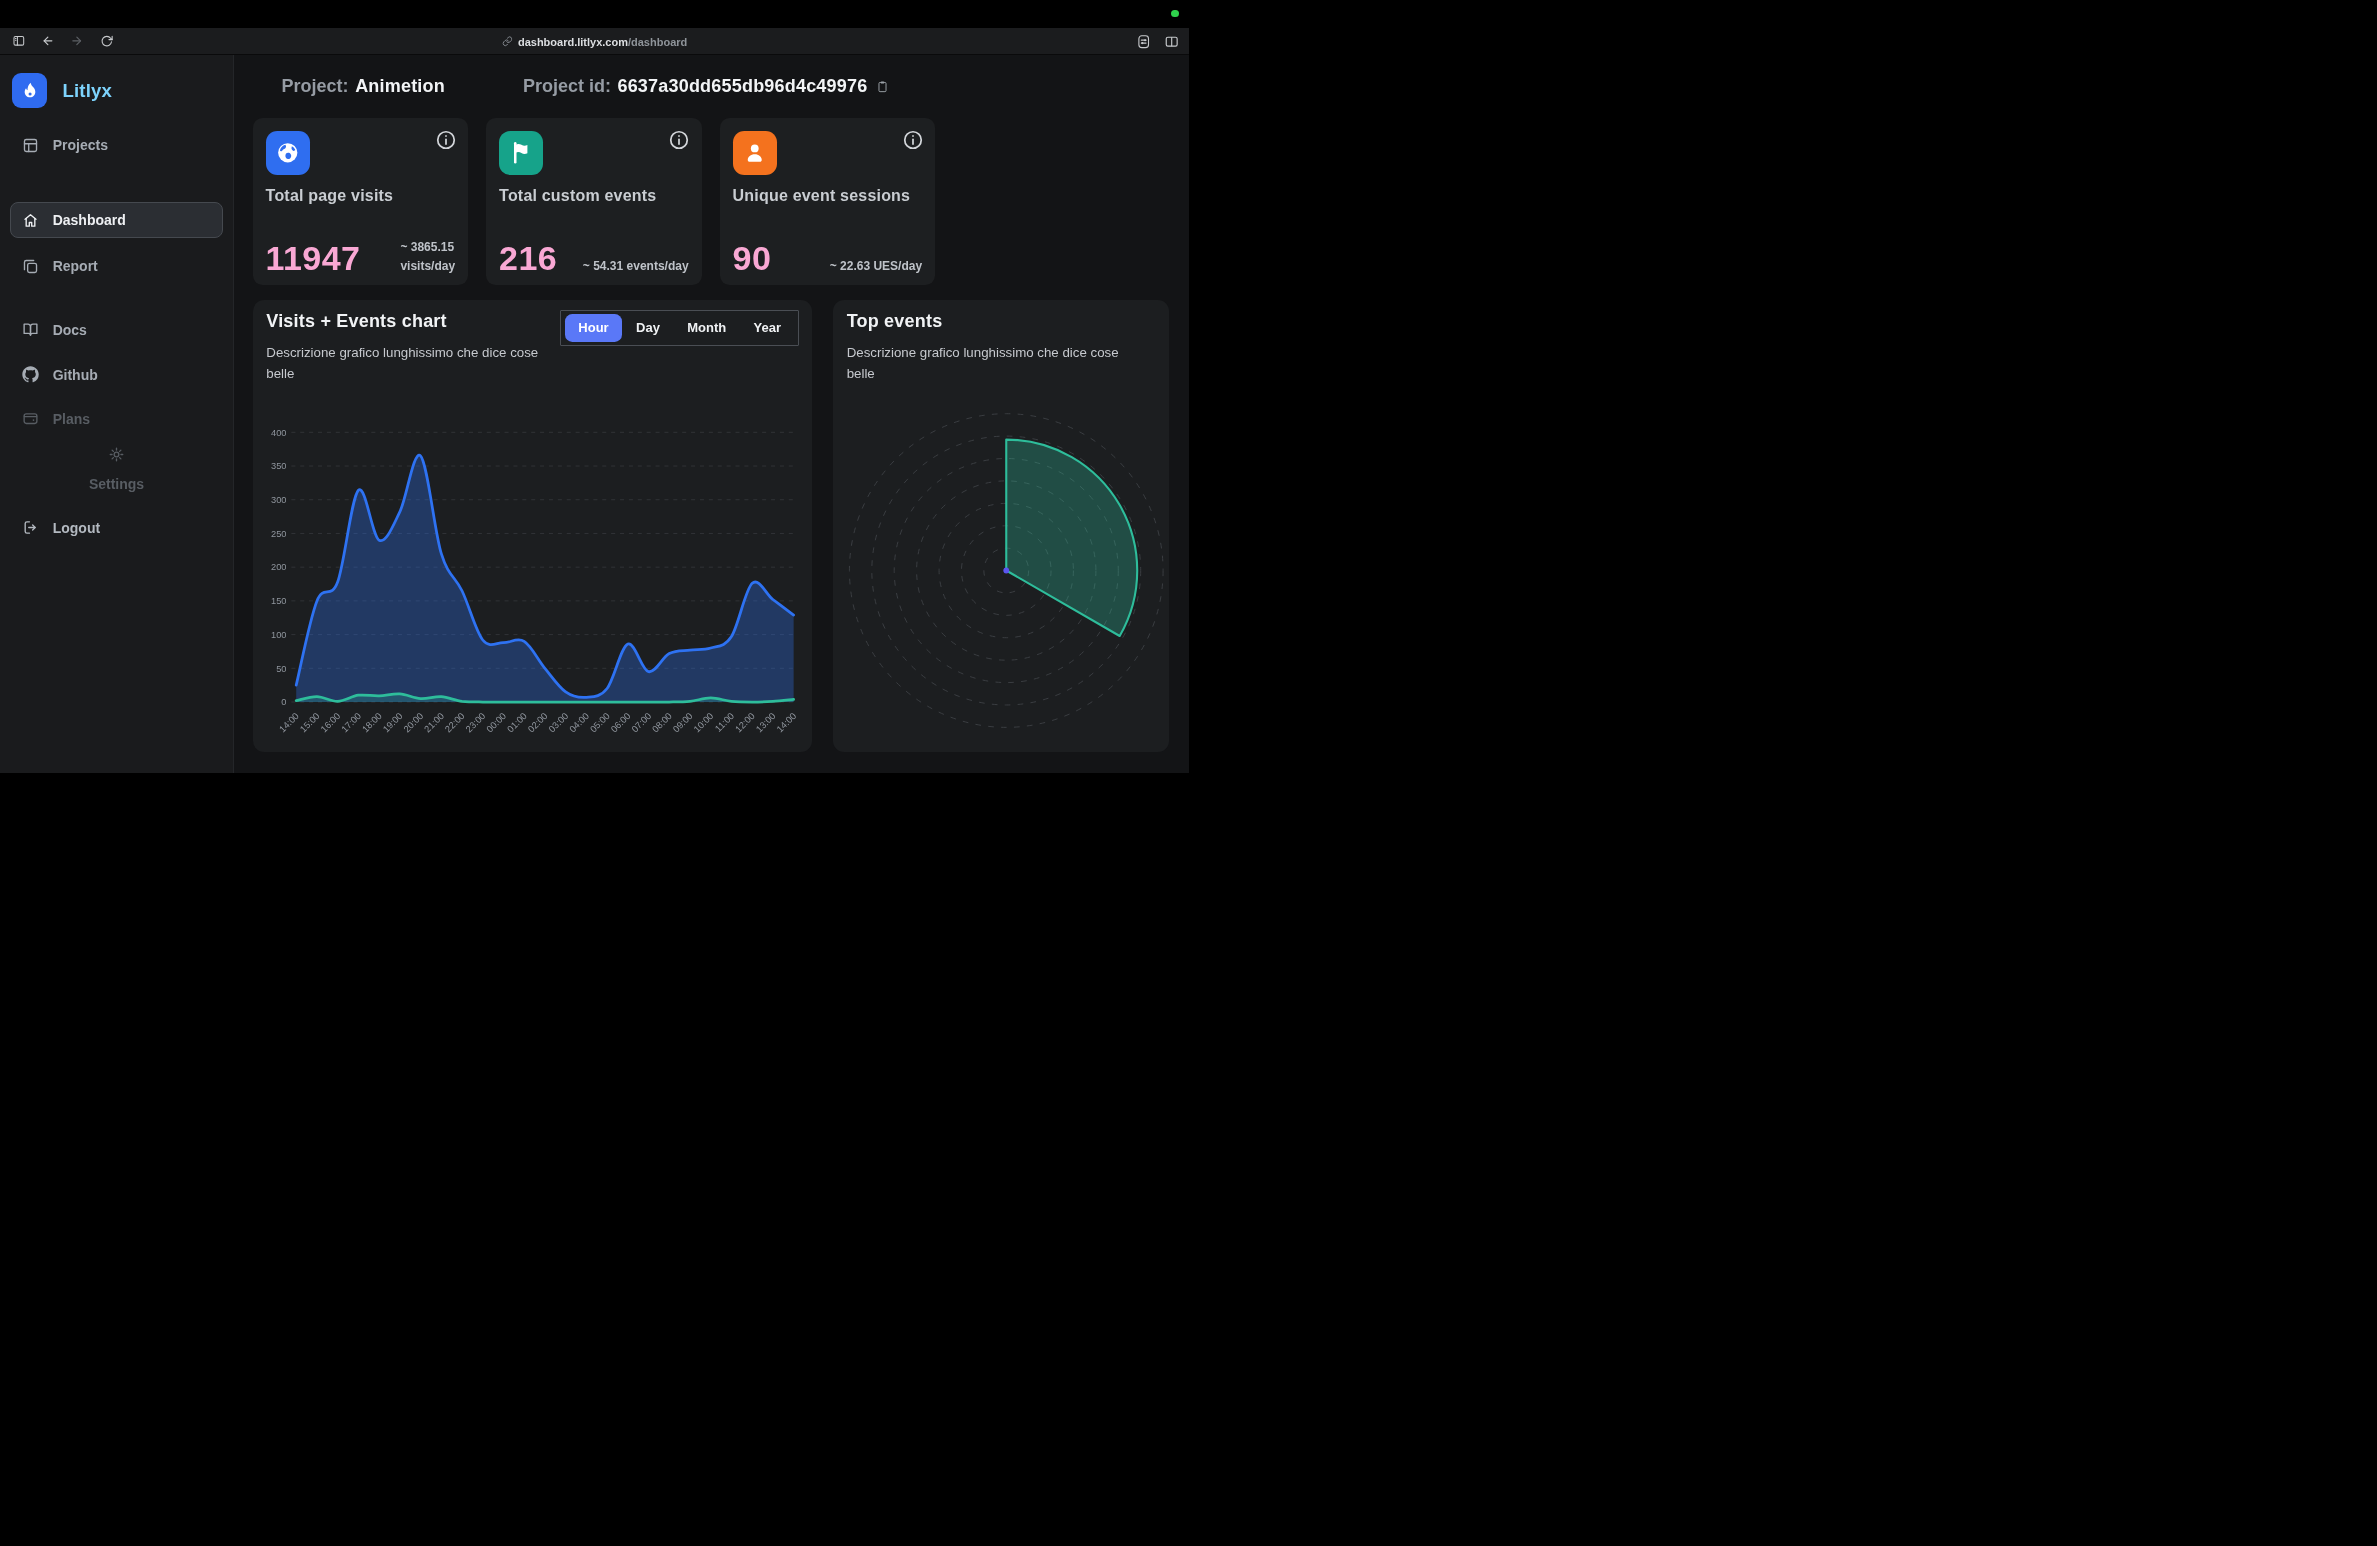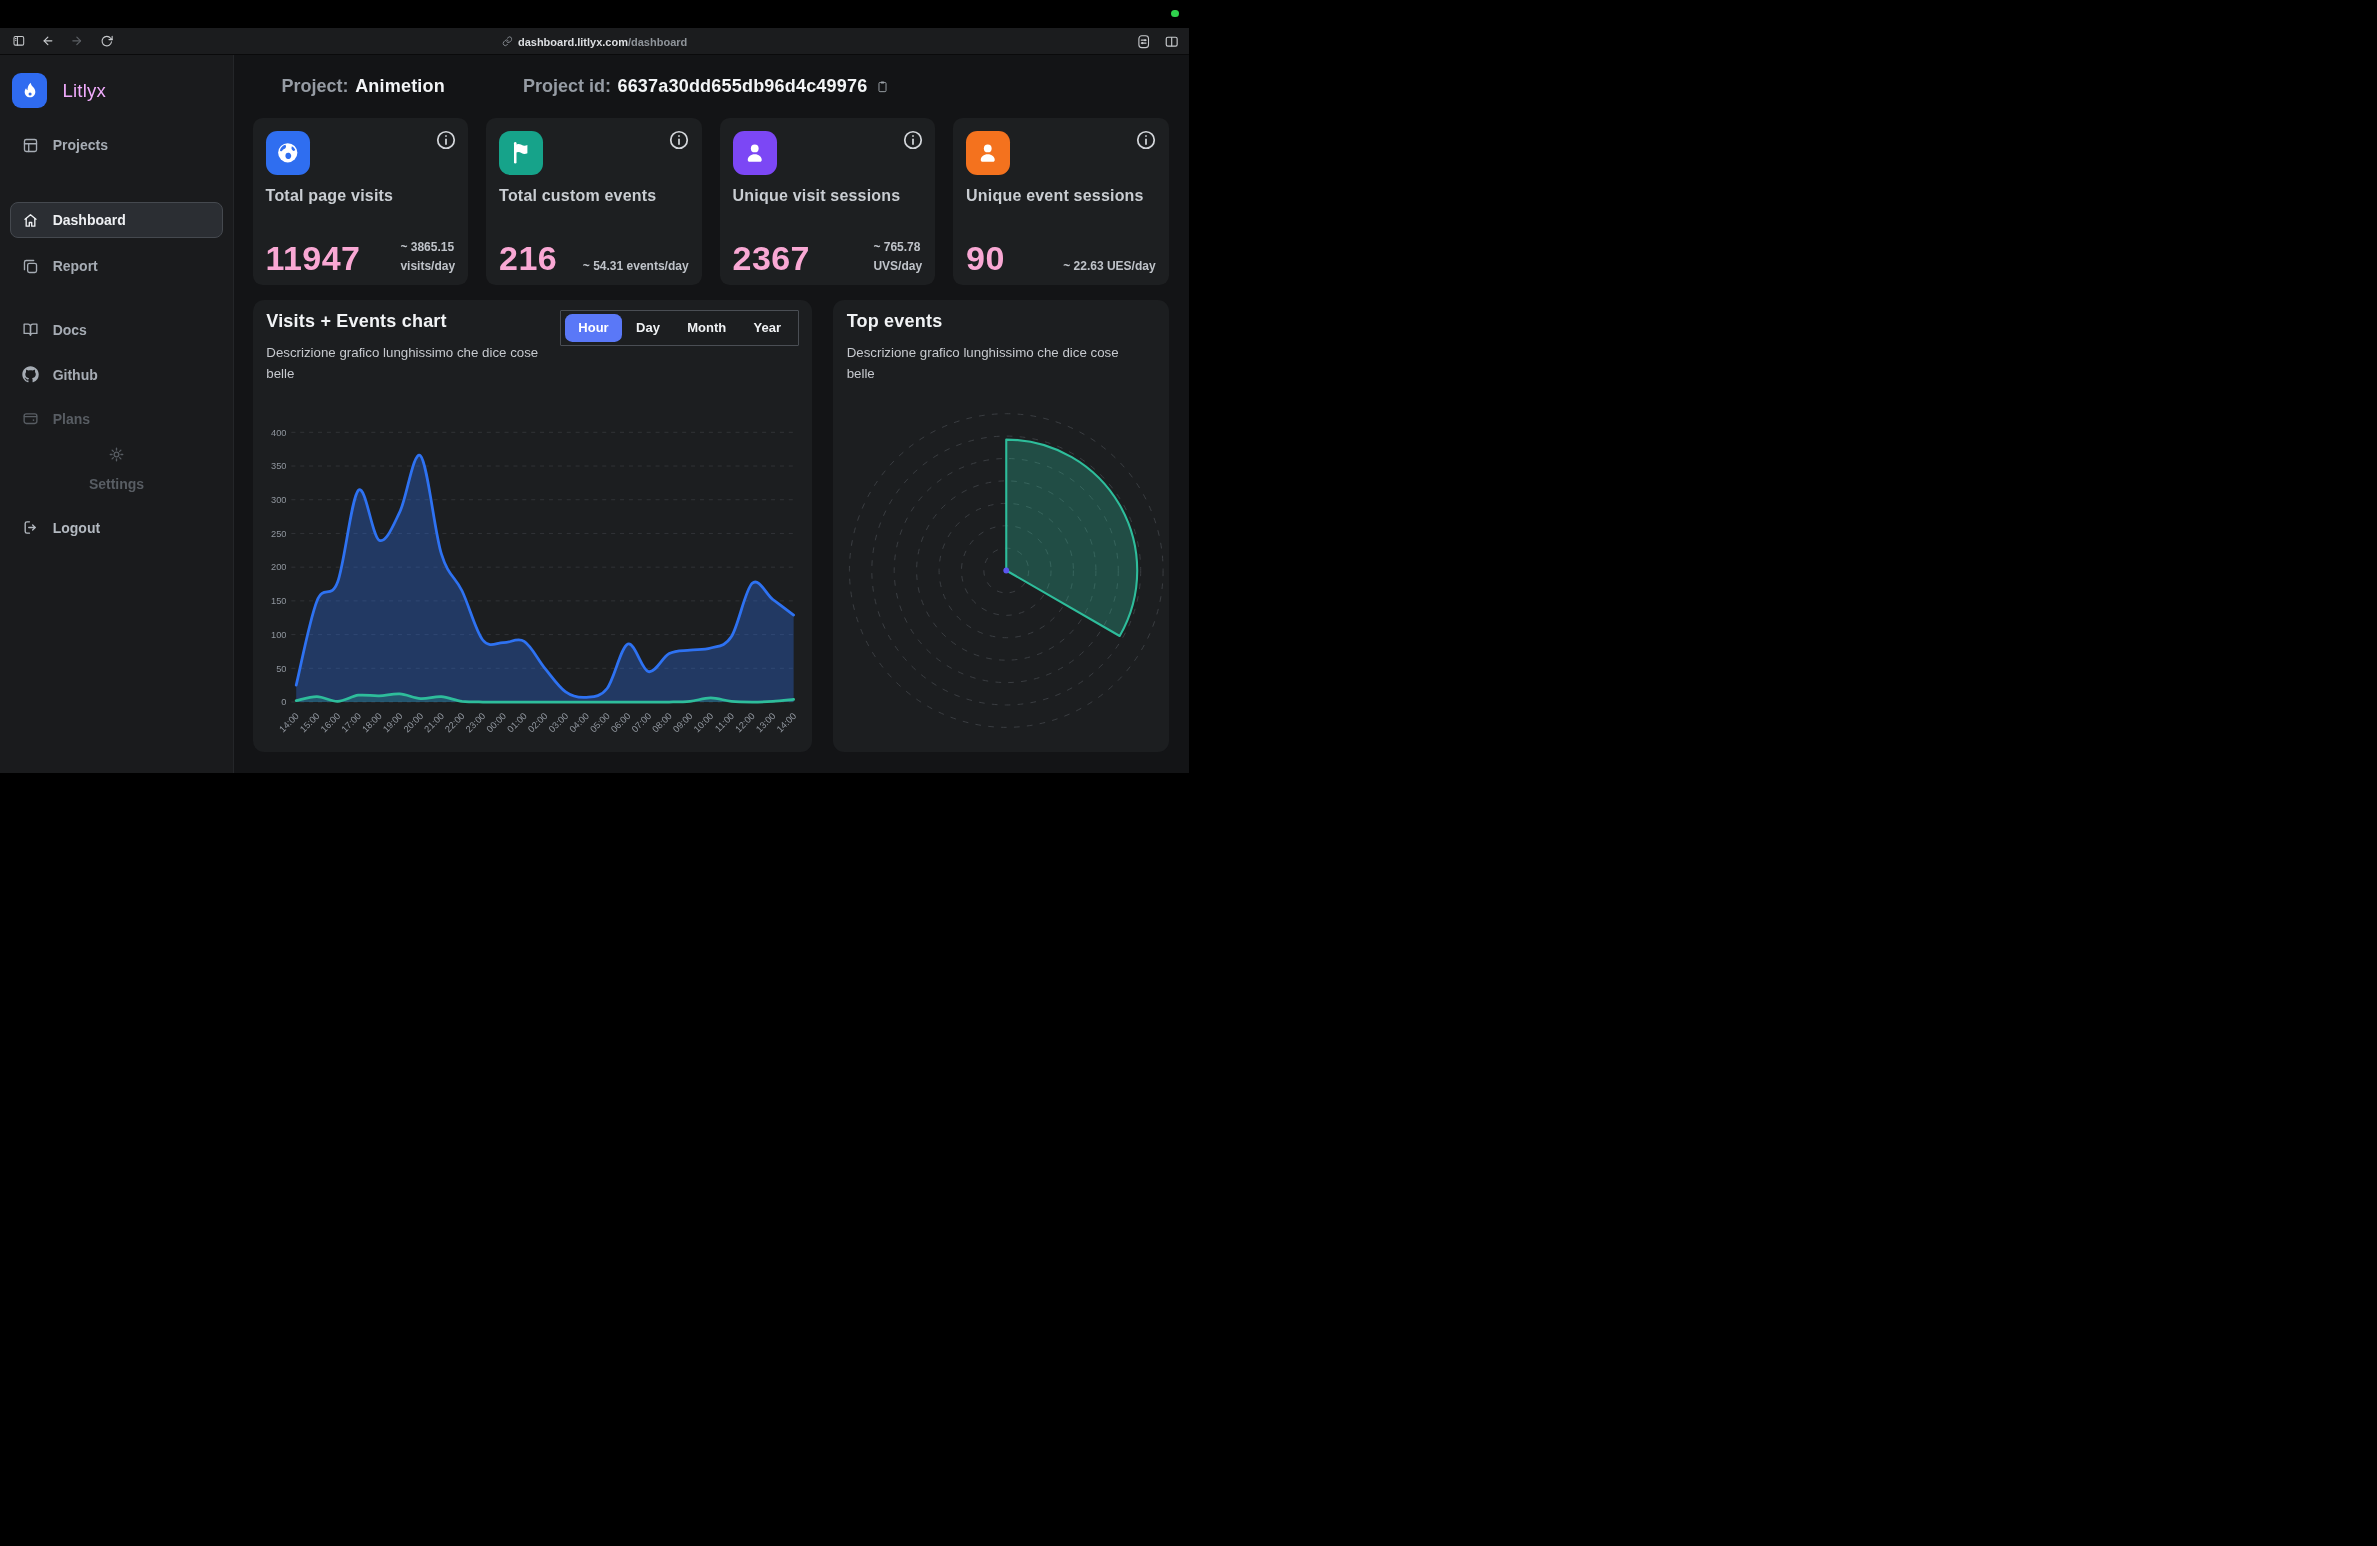--- a/index.html
+++ b/index.html
@@ -17,21 +17,21 @@
   .url-host { color:#dddfe2; font-weight:700; font-size:11px; }
   .url-path { color:#8f949a; font-weight:600; font-size:11px; }
   .tb-right { position:absolute; right:8px; top:0; height:27.5px; display:flex; align-items:center; gap:10.5px; color:#c8cacd; }
   .tb-right svg { width:15.4px; height:15.4px; }
 
   .app { position:absolute; left:0; top:55px; width:1189px; height:718px; background:#121315; display:flex; }
   .sidebar { width:234px; height:100%; background:#1a1b1d; border-right:0.8px solid #242629; position:relative; flex:none; }
   .brand { display:flex; align-items:center; gap:15.4px; padding:18px 0 0 12px; }
   .brand-badge { width:35px; height:35px; border-radius:9px; background:#2f6bf0; display:flex; align-items:center; justify-content:center; flex:none; }
   .brand-badge svg { width:22px; height:22px; }
-  .brand-name { color:#f0abfc; font-size:18.6px; font-weight:400; letter-spacing:0.2px; }
+  .brand-name { color:#7dd3fc; font-size:18.6px; font-weight:700; letter-spacing:0.2px; }
   .nav { padding:0 9.7px; }
   .nav-item { display:flex; align-items:center; gap:13.7px; height:36px; padding:0 11.3px; border-radius:8px; color:#a6acb4; font-size:14px; font-weight:600; border:0.8px solid transparent; cursor:pointer; }
   .nav-item svg { width:17px; height:17px; flex:none; }
   .nav-item.active { background:#2b2e33; border-color:#45494f; color:#eef0f3; }
   .nav-item.disabled { color:#585d63; }
   .nav-item.logout { color:#b3b9c0; }
 
   .main { flex:1; position:relative; background:#131416; padding:0 20px 0 18.6px; }
   .page-header { position:absolute; left:18.6px; top:21px; display:flex; align-items:center; gap:6.5px; }
   .ph-label { color:#969ca4; font-size:18px; font-weight:600;padding-left:29px; }
@@ -249,41 +249,20 @@
           <span class="card-info"><svg viewBox="0 0 24 24" fill="none" stroke="currentColor" stroke-width="1.9" stroke-linecap="round" stroke-linejoin="round">
               <circle cx="12" cy="12" r="9"></circle>
               <line x1="12" y1="11.2" x2="12" y2="16.4"></line>
               <line x1="12" y1="7.6" x2="12" y2="7.7"></line>
             </svg></span>
           <div class="card-title">Total custom events</div>
           <div class="card-bottom">
             <div class="card-value">216</div>
             <div class="card-rate">
               <div>~ 54.31 events/day</div>
-            </div>
-          </div>
-        </div>
-        <div class="card">
-          <div class="card-badge" style="--c:#7c47f5;background:#7c47f5">
-            <svg viewBox="0 0 24 24">
-              <circle cx="12" cy="8.2" r="3.4" fill="#fff"></circle>
-              <path fill="#fff" d="M12 13.3c-3.5 0-6.1 2.2-6.1 5 0 .9.7 1.6 1.6 1.6h9c.9 0 1.6-.7 1.6-1.6 0-2.8-2.6-5-6.1-5z"></path>
-            </svg>
-          </div>
-          <span class="card-info"><svg viewBox="0 0 24 24" fill="none" stroke="currentColor" stroke-width="1.9" stroke-linecap="round" stroke-linejoin="round">
-              <circle cx="12" cy="12" r="9"></circle>
-              <line x1="12" y1="11.2" x2="12" y2="16.4"></line>
-              <line x1="12" y1="7.6" x2="12" y2="7.7"></line>
-            </svg></span>
-          <div class="card-title">Unique visit sessions</div>
-          <div class="card-bottom">
-            <div class="card-value">2367</div>
-            <div class="card-rate">
-              <div>~ 765.78</div>
-              <div>UVS/day</div>
             </div>
           </div>
         </div>
         <div class="card">
           <div class="card-badge" style="--c:#f4721e;background:#f4721e">
             <svg viewBox="0 0 24 24">
               <circle cx="12" cy="8.2" r="3.4" fill="#fff"></circle>
               <path fill="#fff" d="M12 13.3c-3.5 0-6.1 2.2-6.1 5 0 .9.7 1.6 1.6 1.6h9c.9 0 1.6-.7 1.6-1.6 0-2.8-2.6-5-6.1-5z"></path>
             </svg>
           </div>

